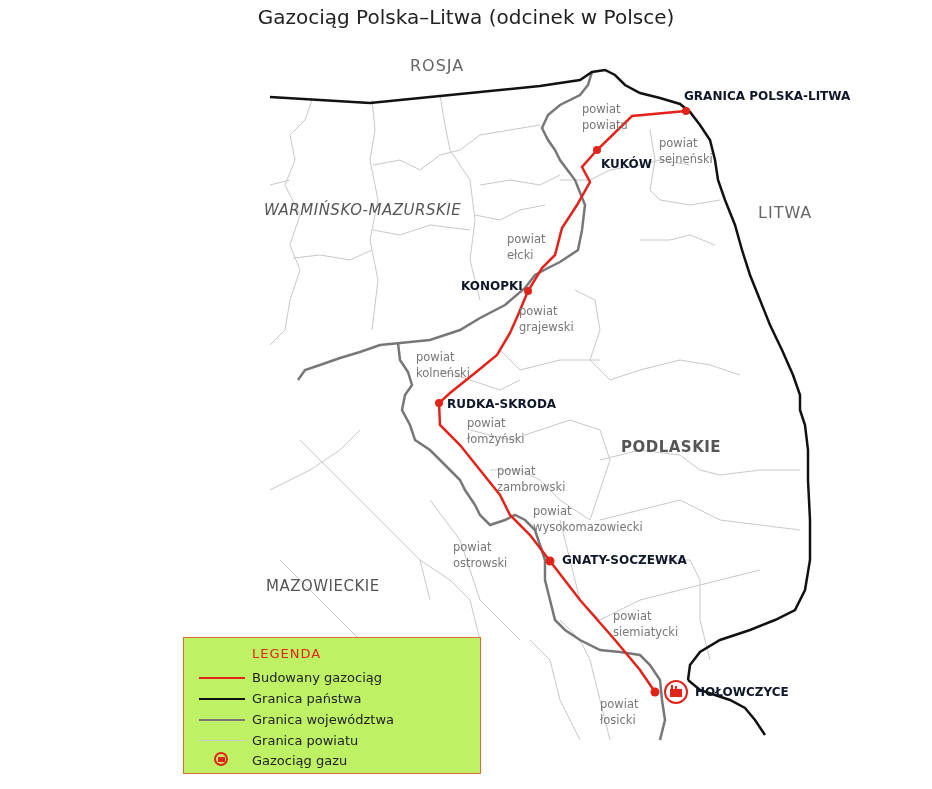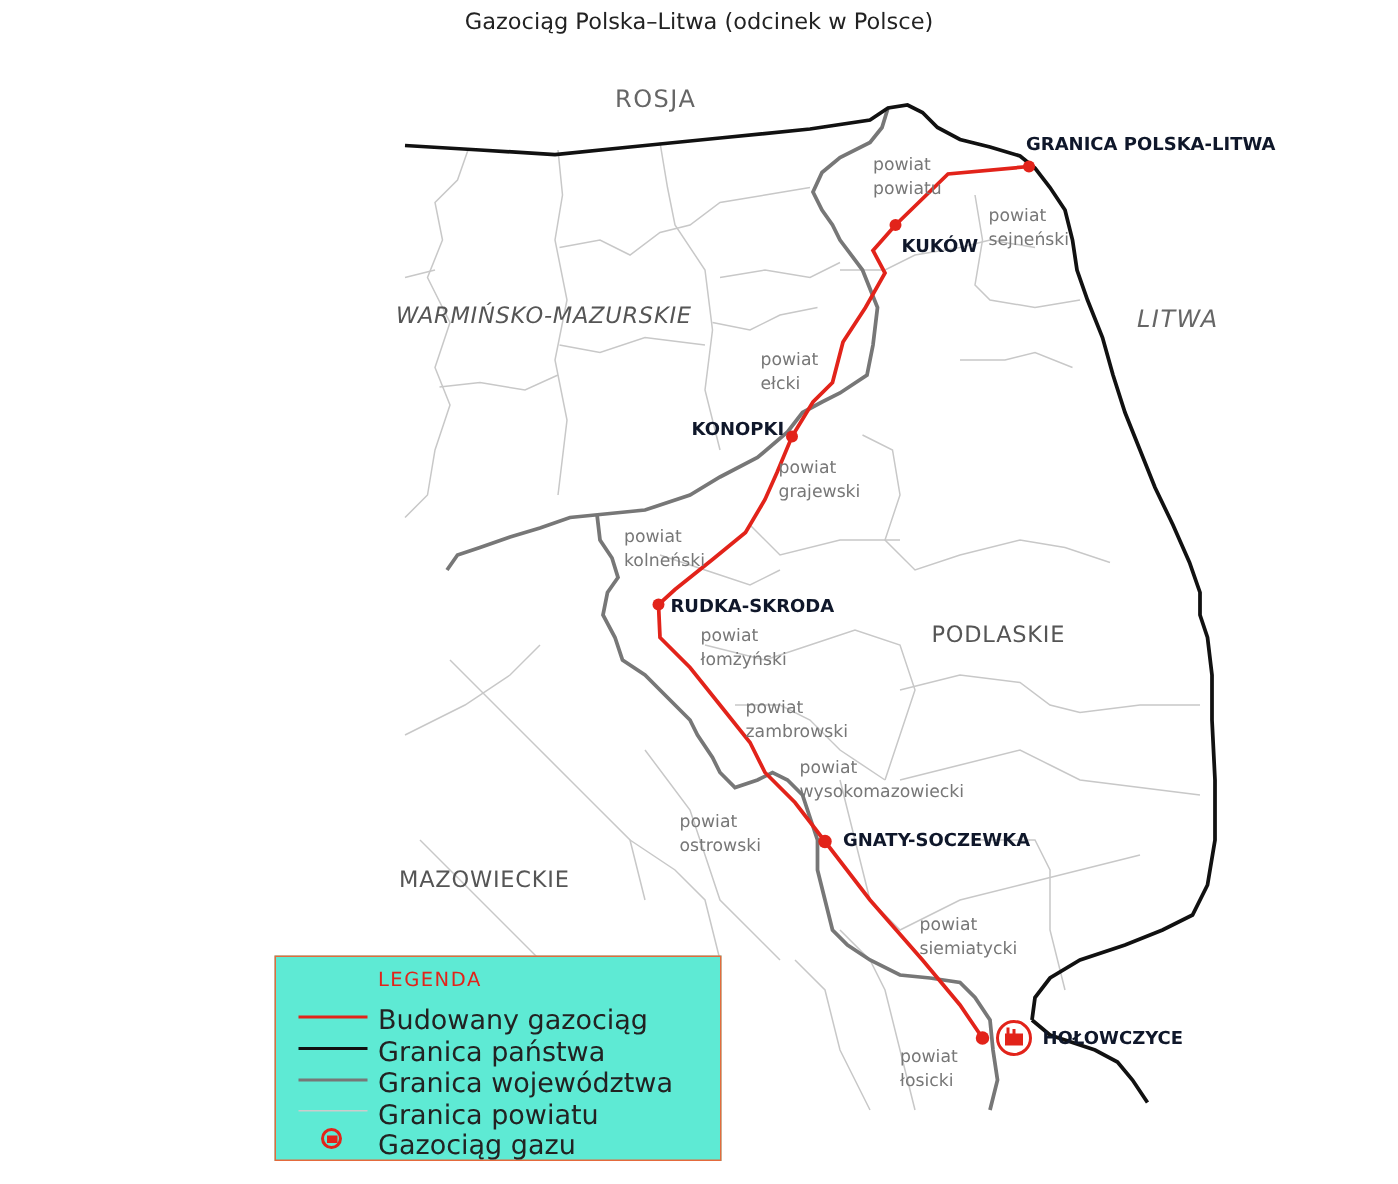--- a/index.html
+++ b/index.html
@@ -1,28 +1,28 @@
 <!DOCTYPE html>
 <html><head>
   <meta charset="utf-8">
   <style>
     html, body { margin: 0; padding: 0; background: #ffffff; }
     body { width: 932px; height: 789px; position: relative; overflow: hidden; font-family: "Liberation Sans", sans-serif; }
-    .title { position: absolute; left: 0; width: 932px; top: 5px; text-align: center; font-size: 15px; color: #222; font-family: "DejaVu Sans", sans-serif; }
+    .title { position: absolute; left: 0; width: 932px; top: 5px; text-align: center; font-size: 20px; color: #222; font-family: "DejaVu Sans", sans-serif; }
     svg.map { position: absolute; left: 0; top: 0; }
     .country-label { position: absolute; font-size: 16px; color: #666; letter-spacing: 1px; font-family: "DejaVu Sans", sans-serif; }
     .region-label { position: absolute; font-size: 15px; color: #555; letter-spacing: 0.5px; font-family: "DejaVu Sans", sans-serif; }
     .powiat-label { position: absolute; font-size: 11.5px; color: #777; line-height: 16px; font-family: "DejaVu Sans", sans-serif; }
     .powiat-label span { display: block; }
     .point-label { position: absolute; font-size: 12px; font-weight: bold; color: #0f172a; font-family: "DejaVu Sans", sans-serif; white-space: nowrap; }
-    .legend { position: absolute; left: 183px; top: 637px; width: 298px; height: 137px; border: 1.5px solid #e46a3c; background: #5eead4; box-sizing: border-box; }
+    .legend { position: absolute; left: 183px; top: 637px; width: 298px; height: 137px; border: 1.5px solid #e46a3c; background: #bef264; box-sizing: border-box; }
     .legend-title { position: absolute; left: 68px; top: 8px; color: #e2231a; font-size: 13px; letter-spacing: 1px; font-family: "DejaVu Sans", sans-serif; }
     .legend-row { position: absolute; left: 0; height: 20px; width: 100%; }
     .legend-row .sw { position: absolute; left: 15px; top: 9px; width: 46px; }
-    .legend-row .lbl { position: absolute; left: 68px; top: 2px; font-size: 18px; color: #222; font-family: "DejaVu Sans", sans-serif; }
+    .legend-row .lbl { position: absolute; left: 68px; top: 2px; font-size: 13px; color: #222; font-family: "DejaVu Sans", sans-serif; }
     .legend-icon { position: absolute; left: 30px; top: 1px; width: 14px; height: 14px; border: 2px solid #e2231a; border-radius: 50%; box-sizing: border-box; }
     .legend-icon::after { content: ""; position: absolute; left: 2px; top: 3px; width: 7px; height: 5px; background: #e2231a; }
   </style>
 </head>
 <body>
 
 <div class="title">Gazociąg Polska–Litwa (odcinek w Polsce)</div>
 
 <svg class="map" width="932" height="789" viewBox="0 0 932 789">
 
@@ -80,24 +80,24 @@
 
   <g transform="translate(676,692)">
     <circle r="11" fill="#fff" stroke="#e2231a" stroke-width="2"></circle>
     <rect x="-6" y="-3" width="12" height="8" fill="#e2231a"></rect>
     <rect x="-5" y="-7" width="2" height="5" fill="#e2231a"></rect>
     <rect x="-1" y="-6" width="2" height="4" fill="#e2231a"></rect>
   </g>
 </svg>
 
 <div class="country-label" style="left:410px;top:56px;">ROSJA</div>
-<div class="country-label" style="left:758px;top:203px;font-style:italic;">LITWA</div>
+<div class="country-label" style="left:758px;top:203px;">LITWA</div>
 
 <div class="region-label" style="left:264px;top:201px;font-style:italic;">WARMIŃSKO-MAZURSKIE</div>
-<div class="region-label" style="left:621px;top:414px;">PODLASKIE</div>
+<div class="region-label" style="left:621px;top:438px;font-weight:bold;">PODLASKIE</div>
 <div class="region-label" style="left:266px;top:577px;">MAZOWIECKIE</div>
 
 <div class="powiat-label" style="left:582px;top:101px;">
     <span>powiat</span>
     <span>powiatu</span>
   </div>
 <div class="powiat-label" style="left:659px;top:135px;">
     <span>powiat</span>
     <span>sejneński</span>
   </div>

